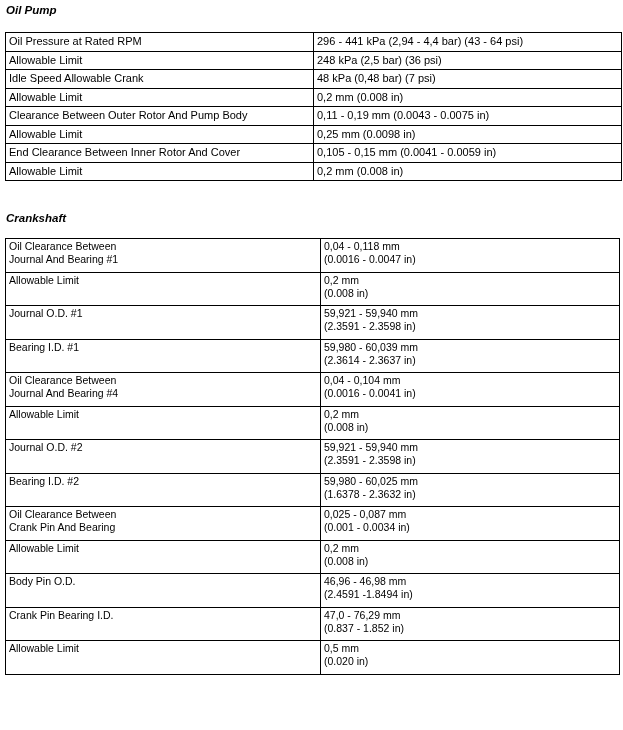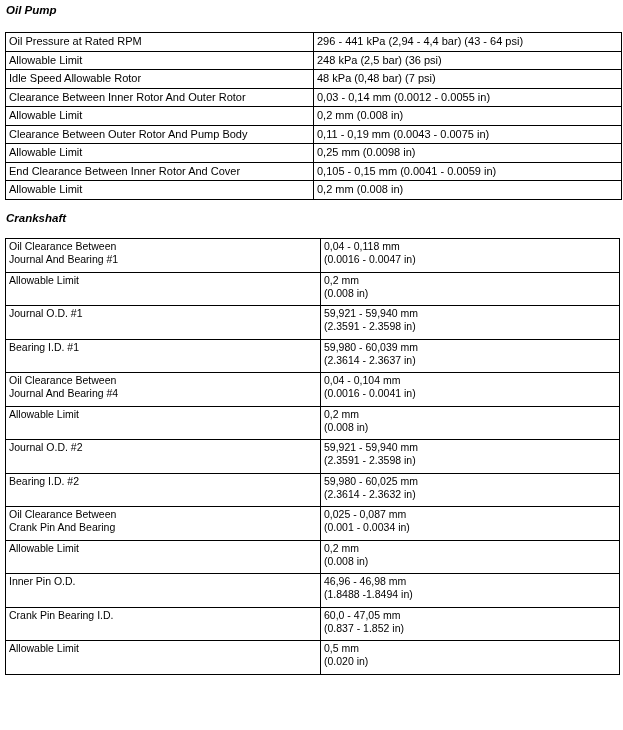--- a/index.html
+++ b/index.html
@@ -39,26 +39,22 @@
   <tbody id="oil-pump-body">
       <tr>
         <td>Oil Pressure at Rated RPM</td>
         <td>296 - 441 kPa (2,94 - 4,4 bar) (43 - 64 psi)</td>
       </tr>
       <tr>
         <td>Allowable Limit</td>
         <td>248 kPa (2,5 bar) (36 psi)</td>
       </tr>
       <tr>
-        <td>Idle Speed Allowable Rotor</td>
+        <td>Idle Speed Allowable Crank</td>
         <td>48 kPa (0,48 bar) (7 psi)</td>
-      </tr>
-      <tr>
-        <td>Clearance Between Inner Rotor And Outer Rotor</td>
-        <td>0,03 - 0,14 mm (0.0012 - 0.0055 in)</td>
       </tr>
       <tr>
         <td>Allowable Limit</td>
         <td>0,2 mm (0.008 in)</td>
       </tr>
       <tr>
         <td>Clearance Between Outer Rotor And Pump Body</td>
         <td>0,11 - 0,19 mm (0.0043 - 0.0075 in)</td>
       </tr>
       <tr>
@@ -154,21 +150,21 @@
           <span class="line">(2.3591 - 2.3598 in)</span>
         </td>
       </tr>
       <tr>
         <td>
           <span class="line">Bearing I.D. #2</span>
           <span class="line">&nbsp;</span>
         </td>
         <td>
           <span class="line">59,980 - 60,025 mm</span>
-          <span class="line">(2.3614 - 2.3632 in)</span>
+          <span class="line">(1.6378 - 2.3632 in)</span>
         </td>
       </tr>
       <tr>
         <td>
           <span class="line">Oil Clearance Between</span>
           <span class="line">Crank Pin And Bearing</span>
         </td>
         <td>
           <span class="line">0,025 - 0,087 mm</span>
           <span class="line">(0.001 - 0.0034 in)</span>
@@ -179,35 +175,35 @@
           <span class="line">Allowable Limit</span>
           <span class="line">&nbsp;</span>
         </td>
         <td>
           <span class="line">0,2 mm</span>
           <span class="line">(0.008 in)</span>
         </td>
       </tr>
       <tr>
         <td>
-          <span class="line">Inner Pin O.D.</span>
+          <span class="line">Body Pin O.D.</span>
           <span class="line">&nbsp;</span>
         </td>
         <td>
           <span class="line">46,96 - 46,98 mm</span>
-          <span class="line">(1.8488 -1.8494 in)</span>
+          <span class="line">(2.4591 -1.8494 in)</span>
         </td>
       </tr>
       <tr>
         <td>
           <span class="line">Crank Pin Bearing I.D.</span>
           <span class="line">&nbsp;</span>
         </td>
         <td>
-          <span class="line">60,0 - 47,05 mm</span>
+          <span class="line">47,0 - 76,29 mm</span>
           <span class="line">(0.837 - 1.852 in)</span>
         </td>
       </tr>
       <tr>
         <td>
           <span class="line">Allowable Limit</span>
           <span class="line">&nbsp;</span>
         </td>
         <td>
           <span class="line">0,5 mm</span>

